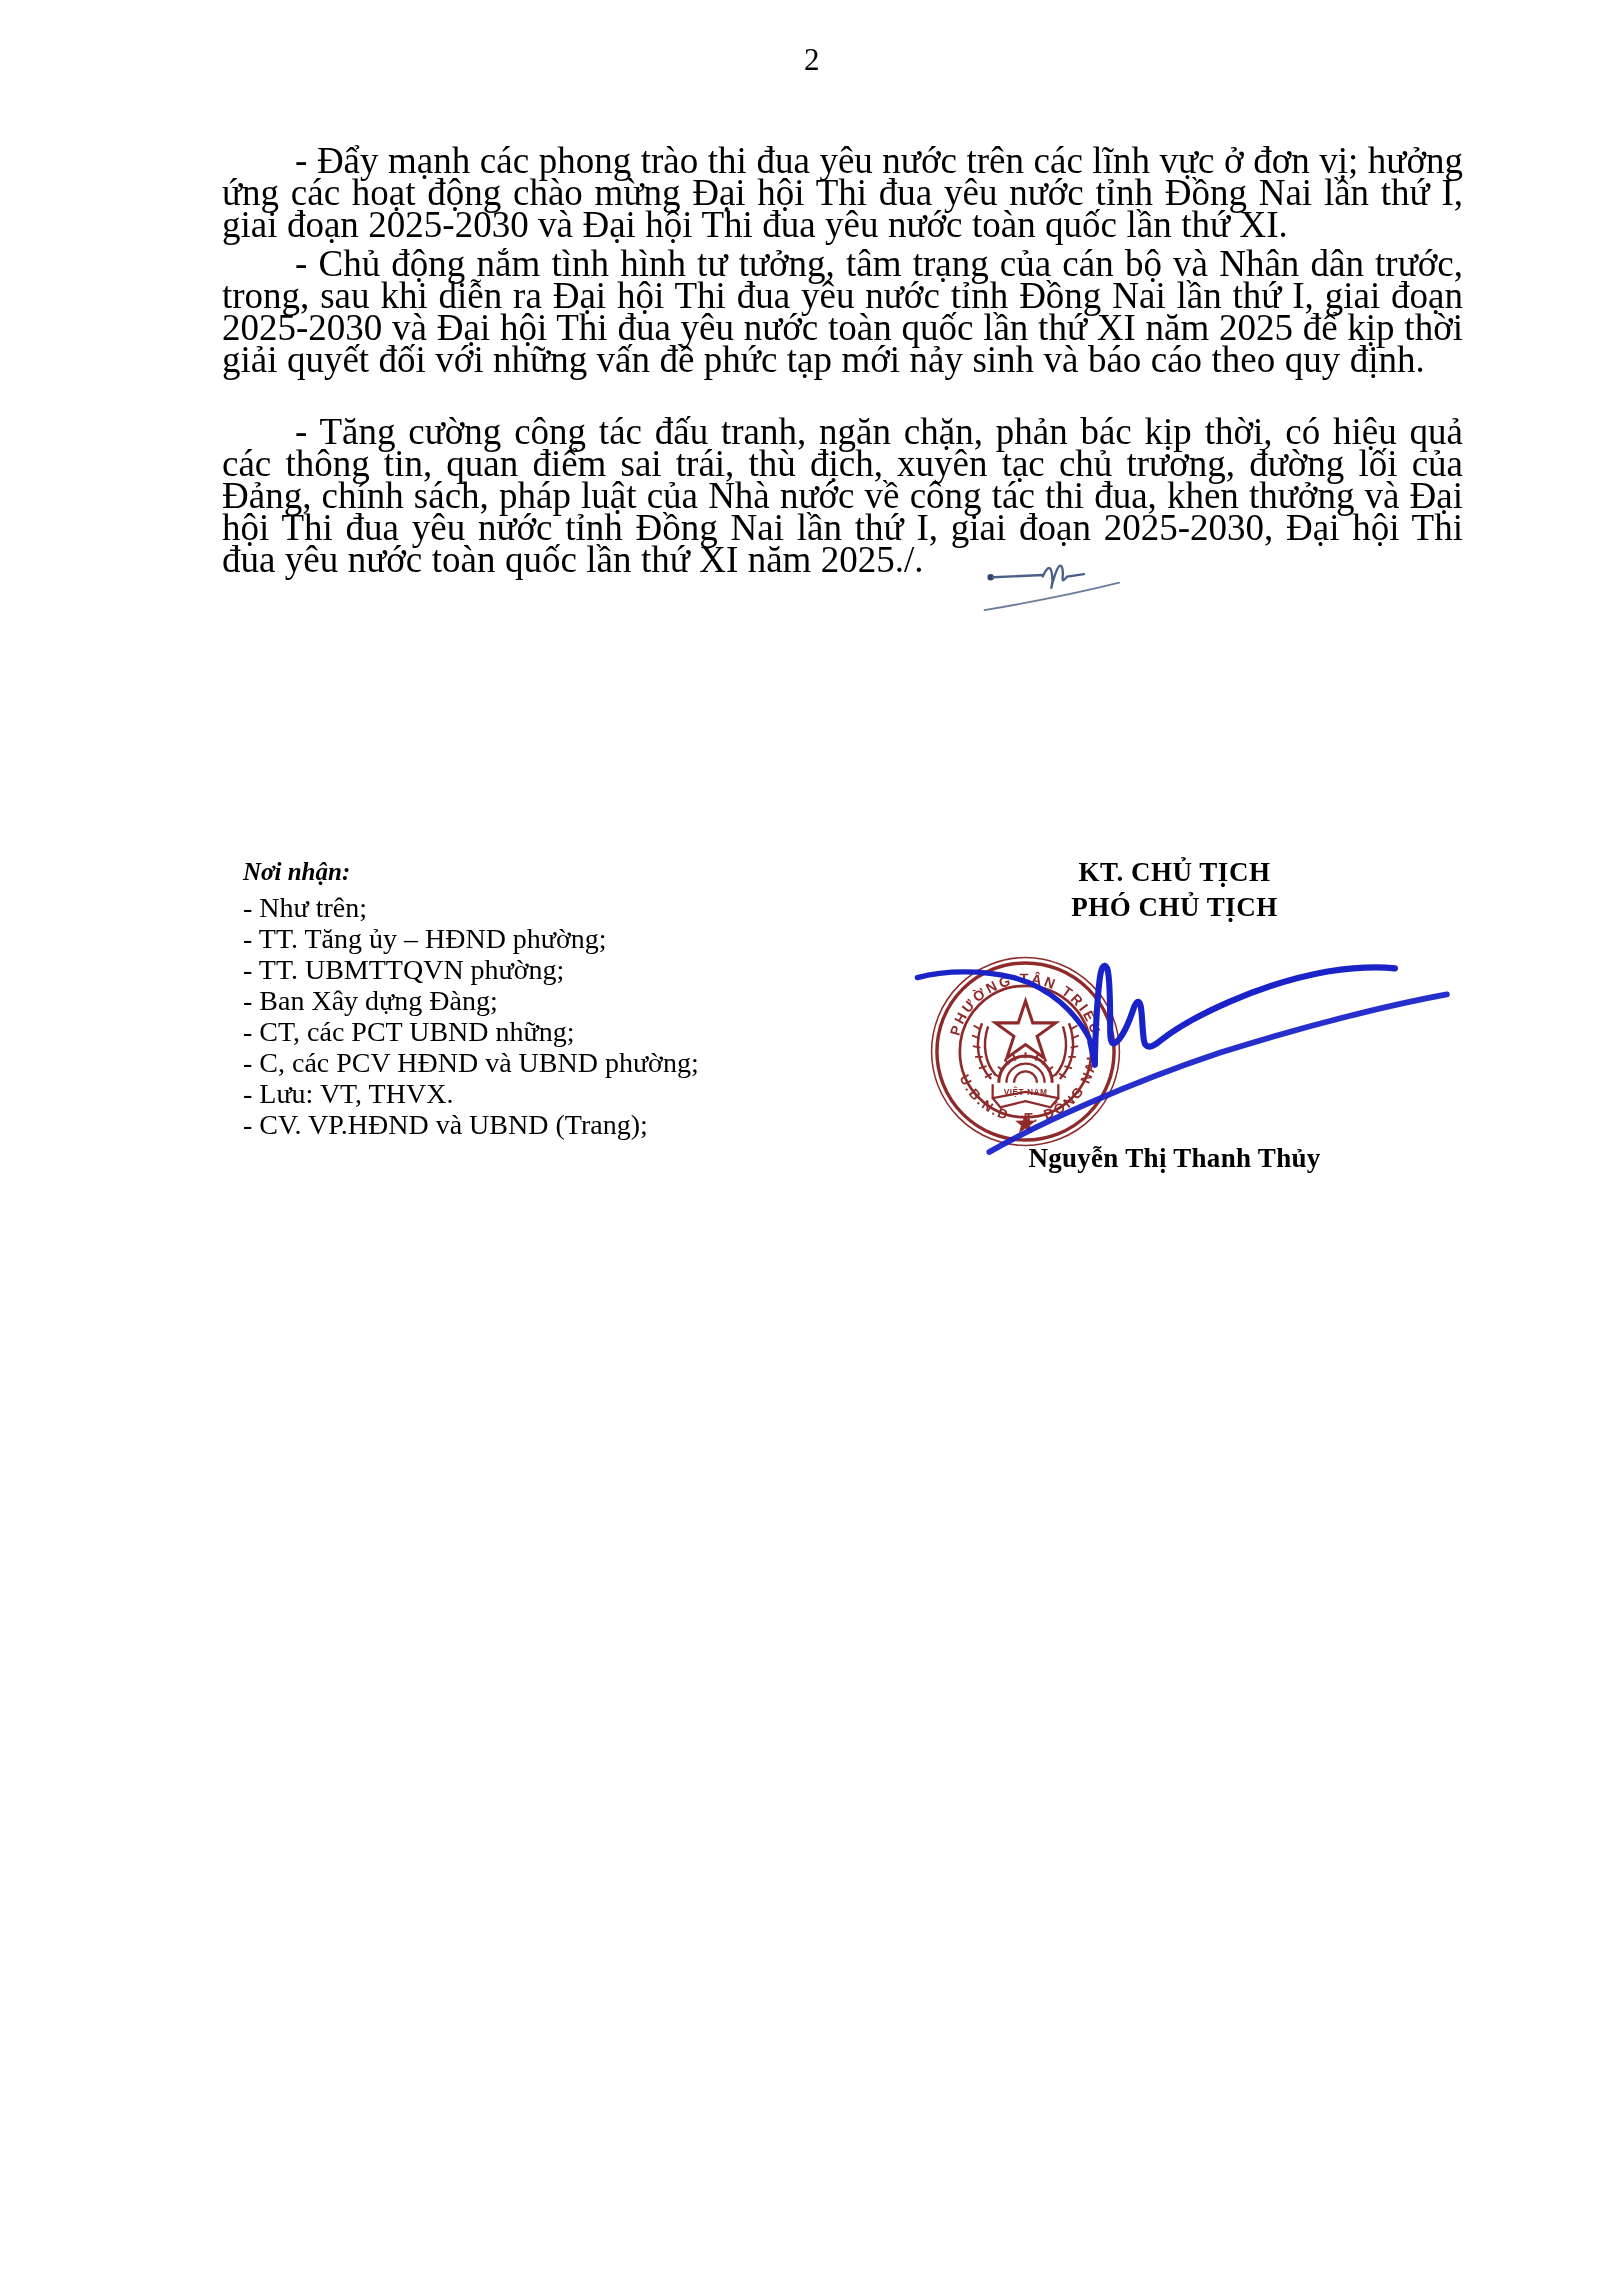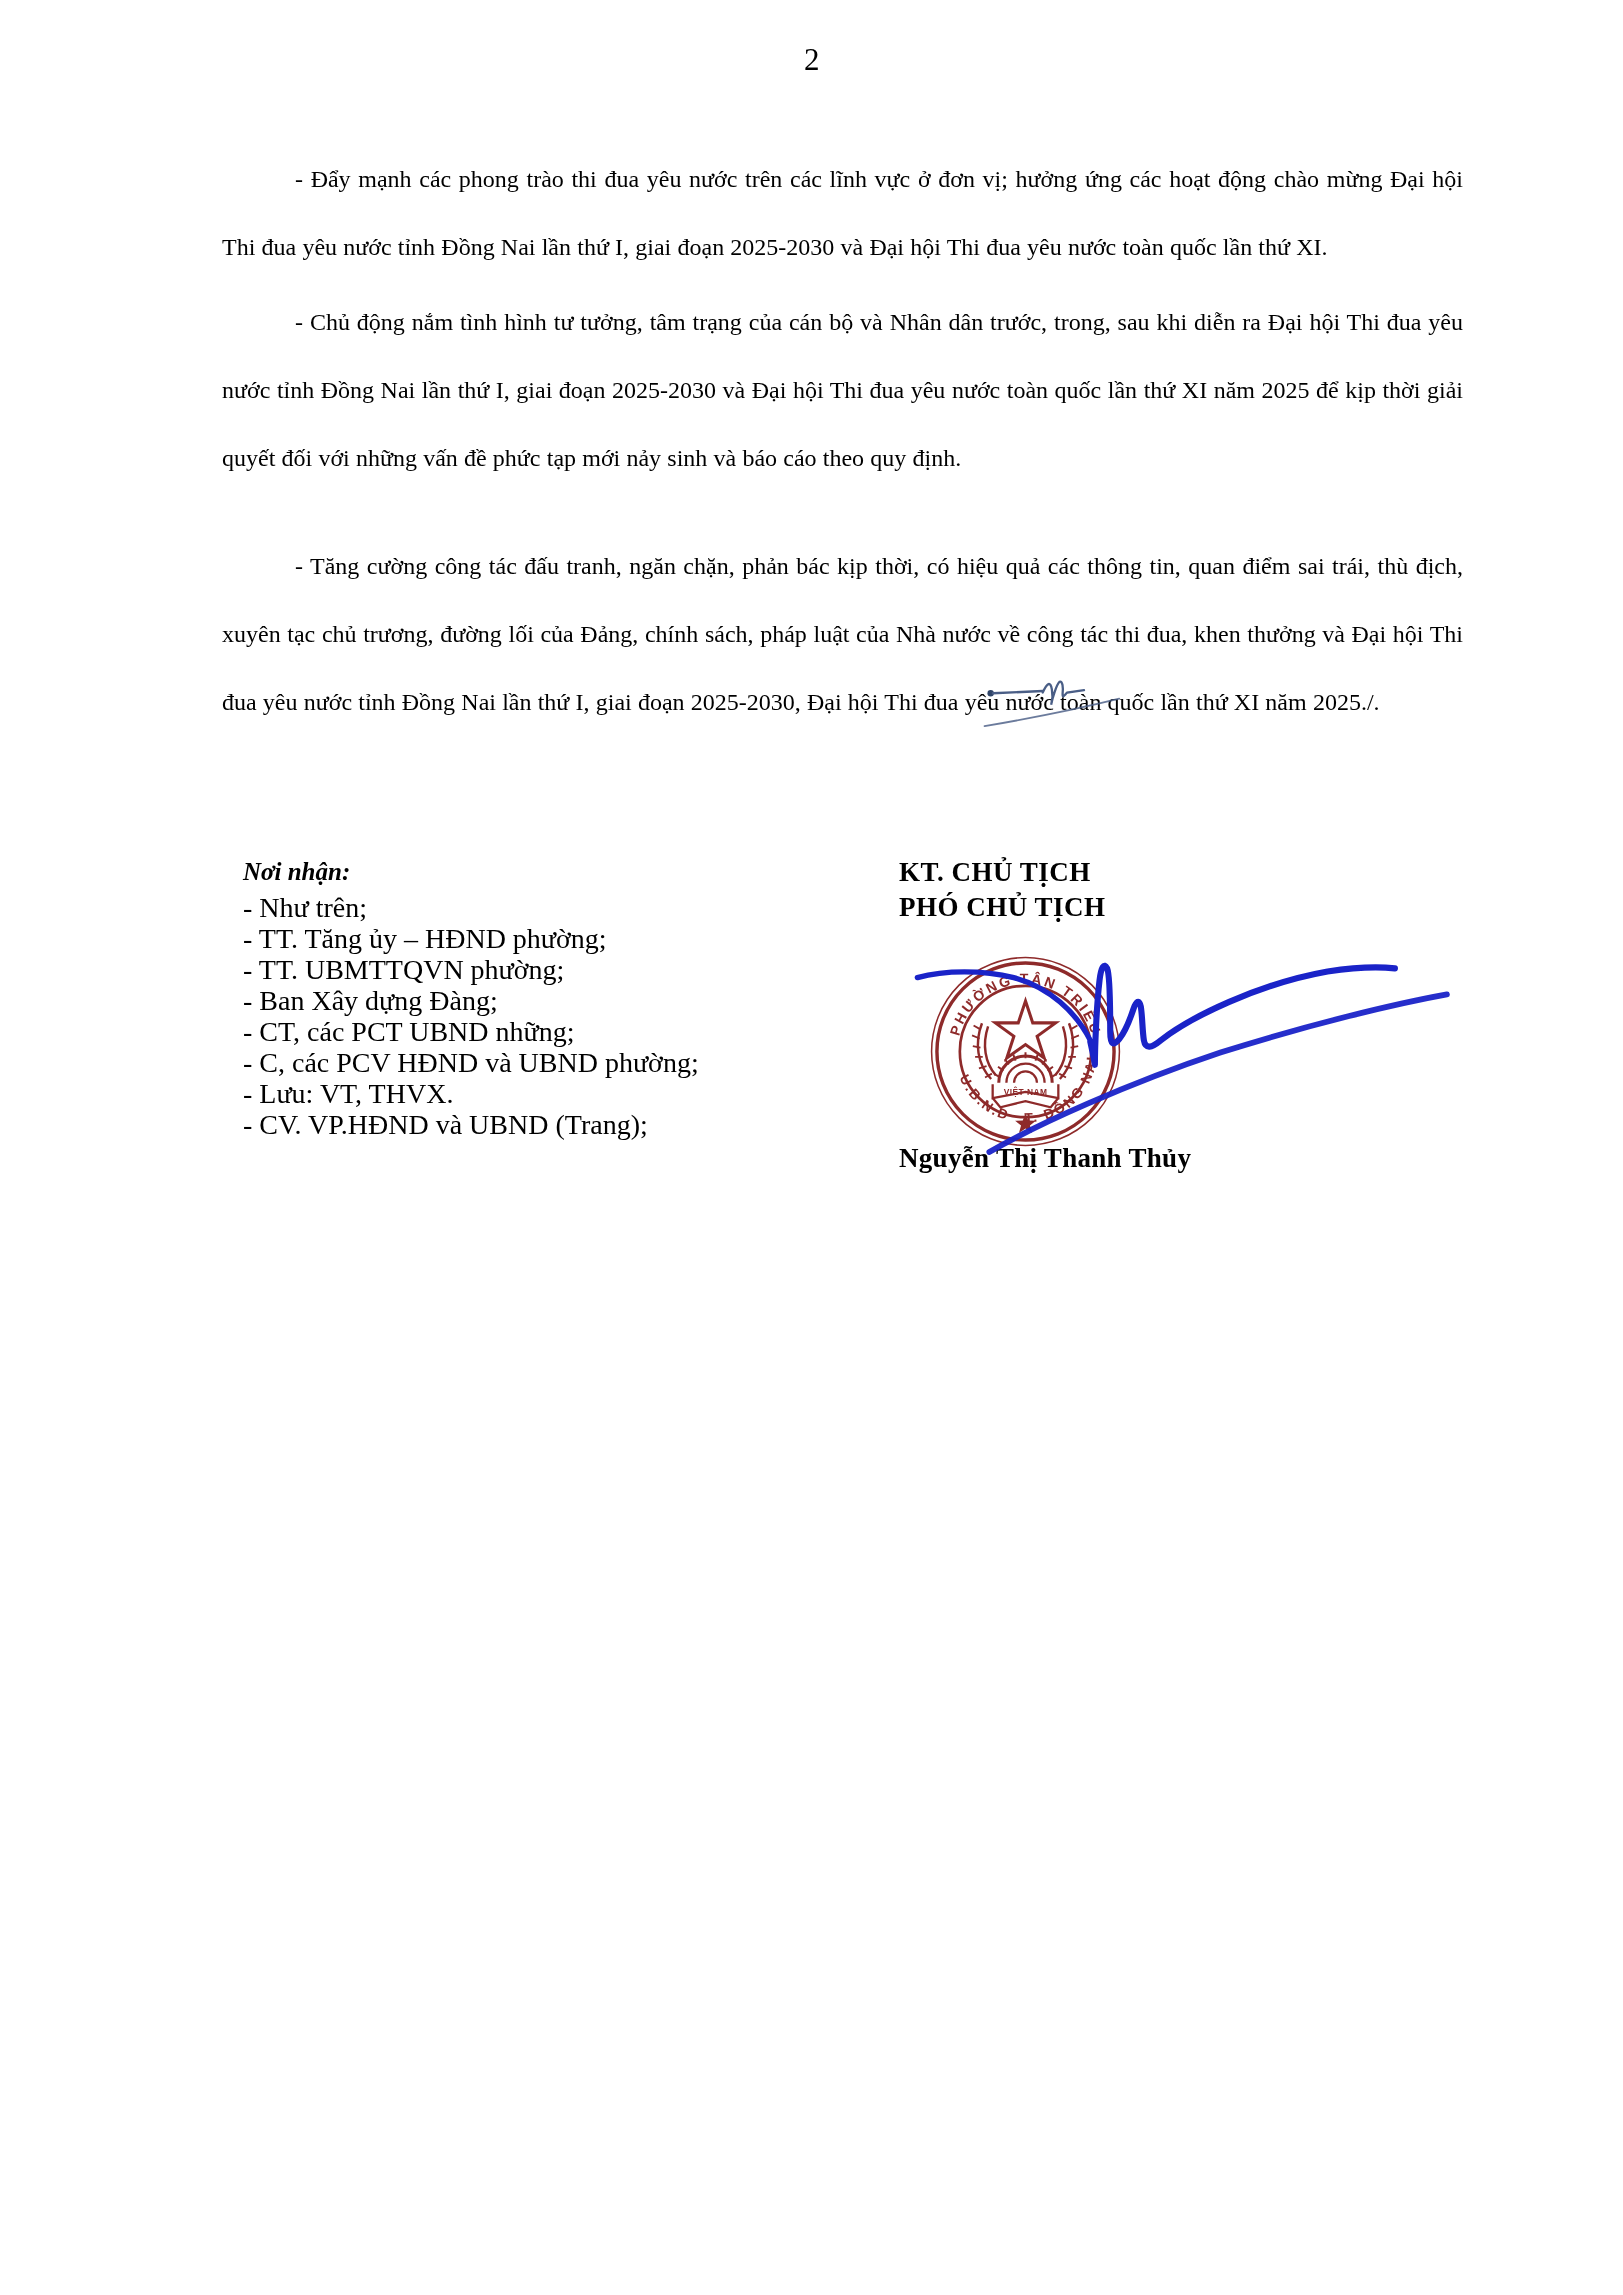--- a/index.html
+++ b/index.html
@@ -35,22 +35,22 @@
 
   
   .body-block {
     position: absolute;
     left: 222px;
     top: 145px;
     width: 1241px;
   }
   .para {
     margin: 0 0 6.9px 0;
-    font-size: 24px;
-    line-height: 68px;
+    font-size: 37px;
+    line-height: 32px;
     text-align: justify;
     text-justify: inter-word;
     text-indent: 73px;
     hyphens: none;
     word-spacing: 0.2px;
   }
   .para:last-child { margin-bottom: 0; }
 
   
   .para-with-mark { position: relative; margin-top: 40px; }
@@ -96,21 +96,21 @@
     line-height: 31px;
     white-space: nowrap;
   }
 
   
   .signature {
     position: absolute;
     left: 899px;
     top: 0;
     width: 551px;
-    text-align: left;
+    text-align: center;
   }
   .sig-title {
     font-weight: bold;
     font-size: 27px;
     line-height: 35px;
     letter-spacing: 0.5px;
     white-space: nowrap;
   }
   .sig-stage {
     position: relative;

